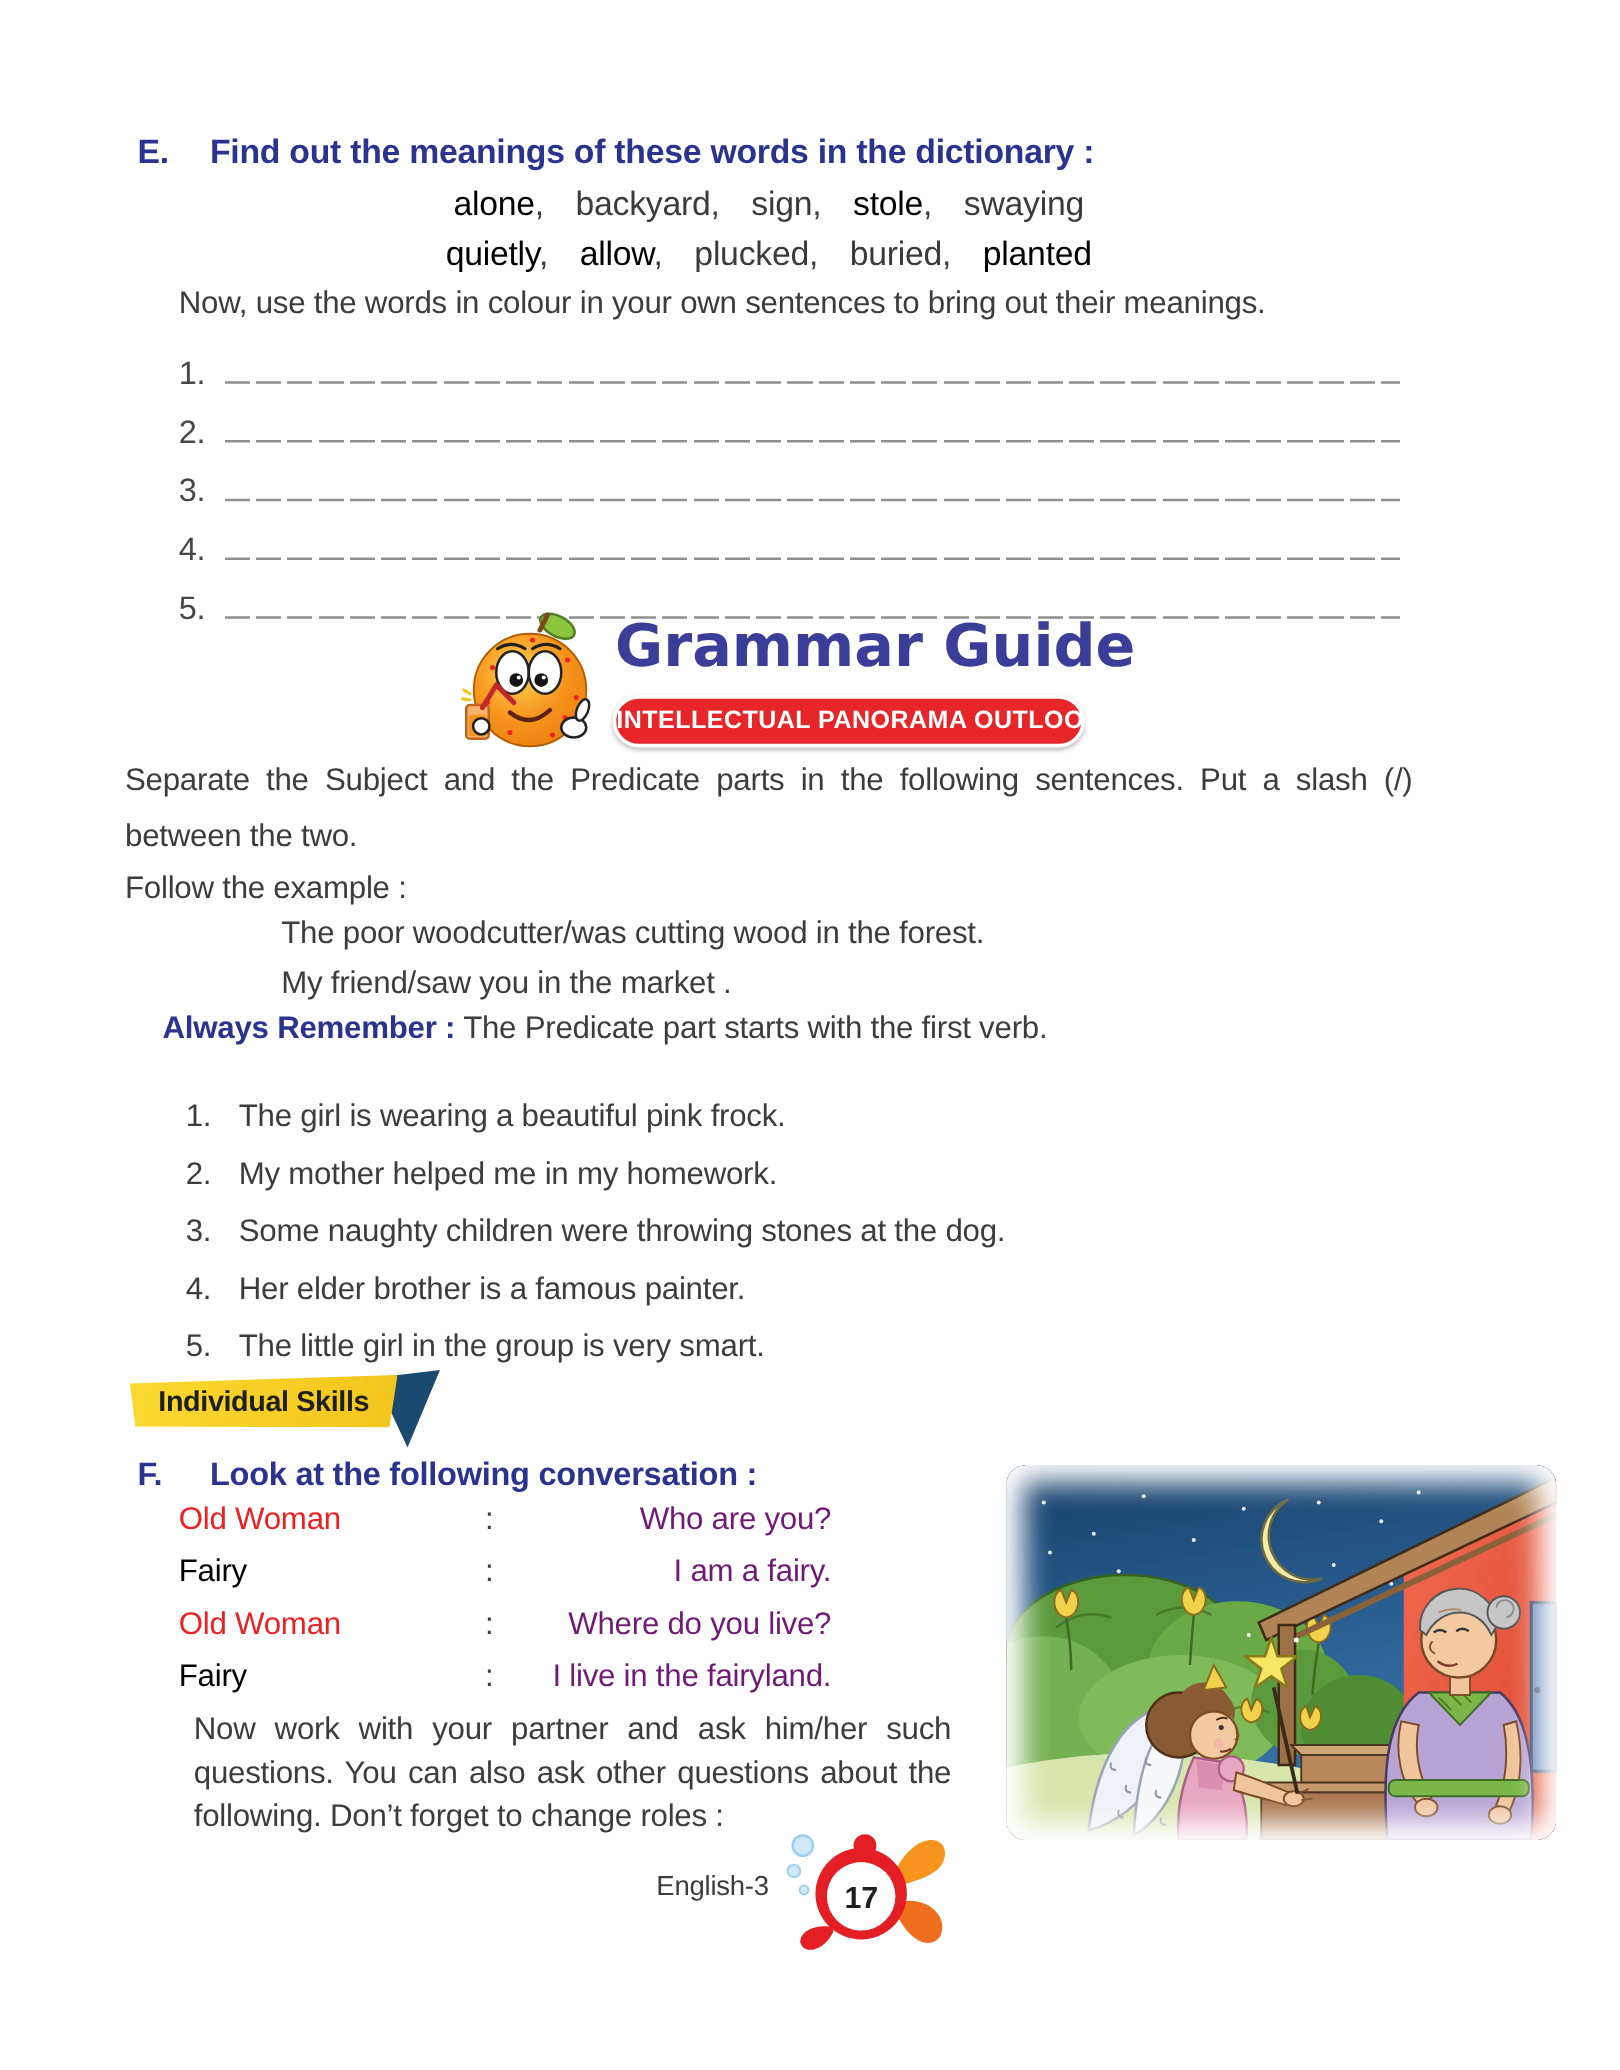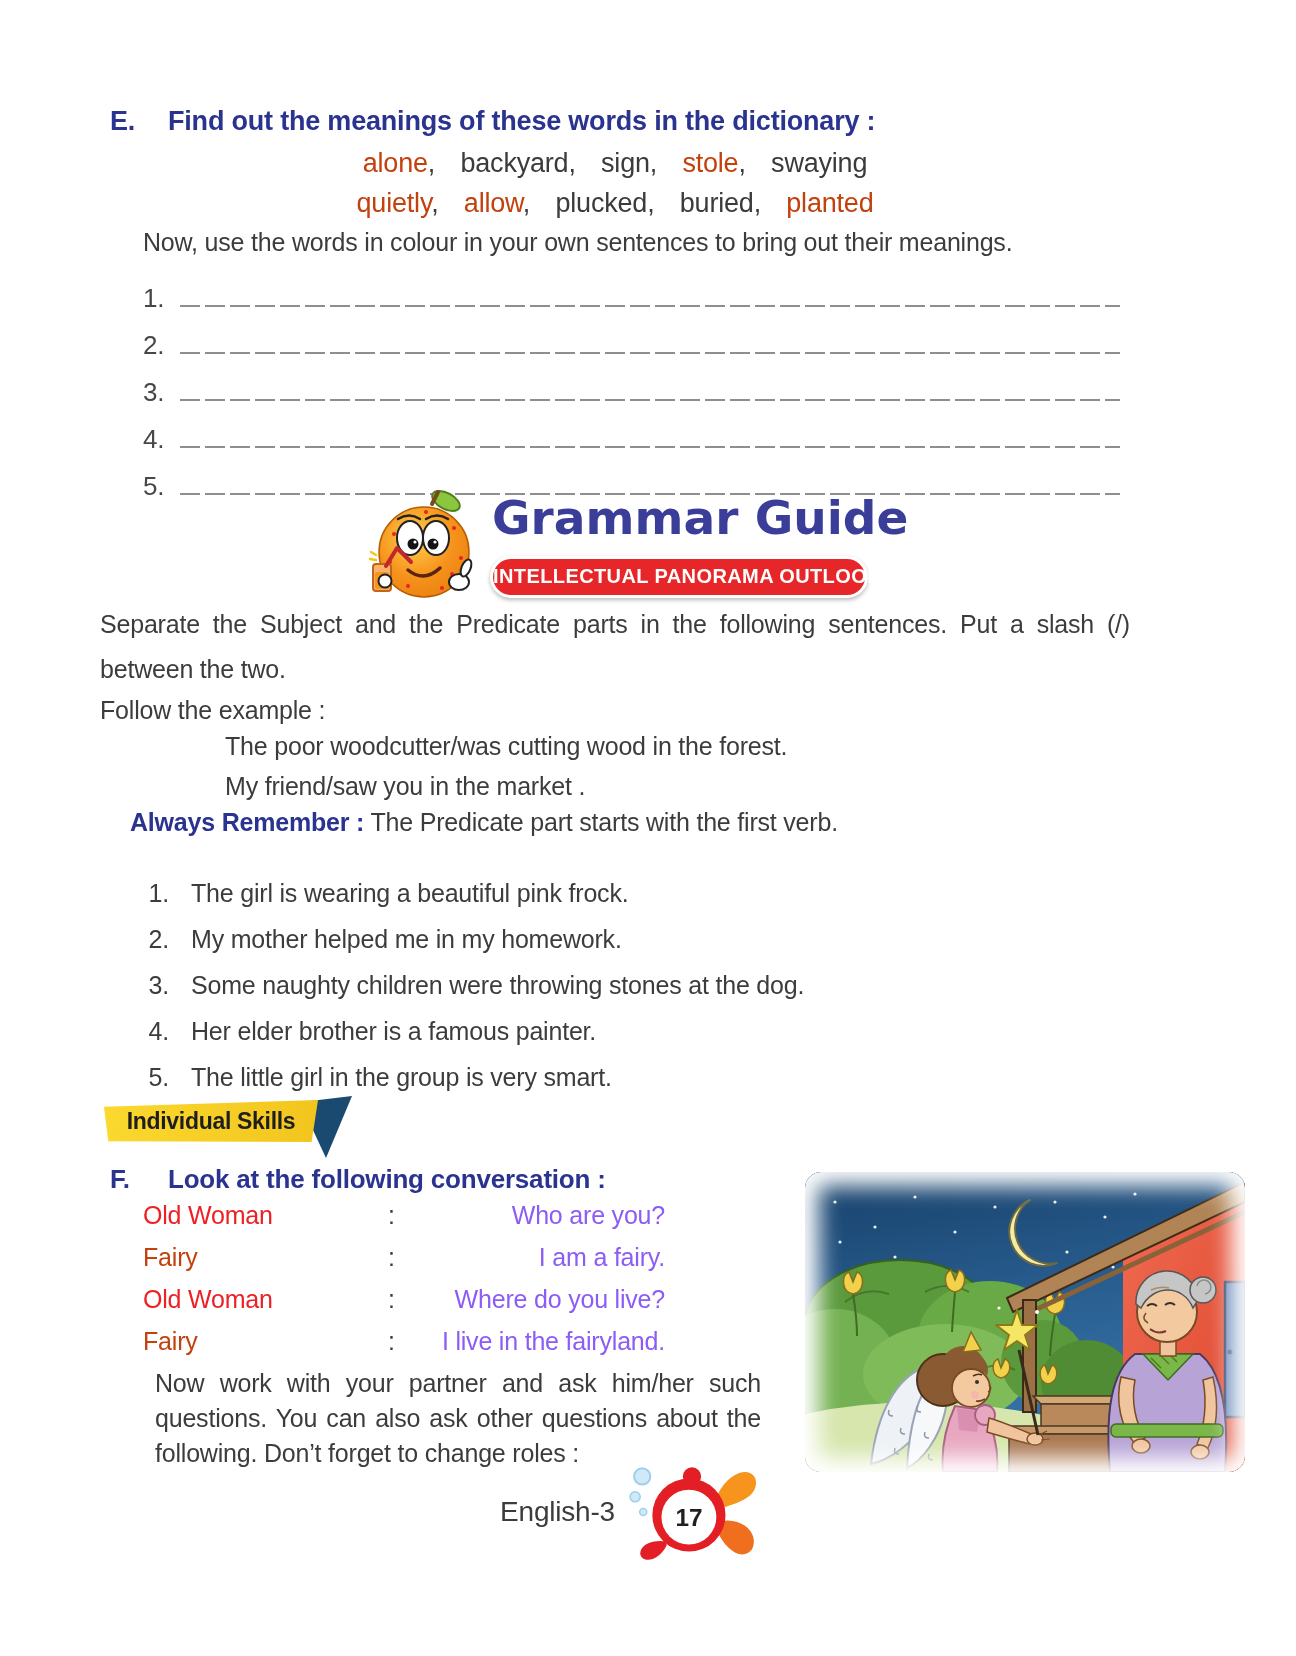--- a/index.html
+++ b/index.html
@@ -10,21 +10,21 @@
   }
   .abs{position:absolute;}
 
   
   .sec-head{display:flex;gap:26px;font-size:27px;font-weight:700;color:#2b3390;}
   .sec-head .letter{min-width:32px;}
 
   
   .word-line{left:100px;width:1030px;text-align:center;font-size:27px;color:#3b3b3b;}
   .word-item{display:inline-block;margin:0 9px;}
-  .cyan{color:#c2410c;}
+  .cyan{color:#000000;}
   .dark{color:#3b3b3b;}
   .red{color:#ed2024;text-align:center;}
 
   .body-text{font-size:25px;color:#3c3c3c;}
 
   
   .blank-row{left:143px;width:977px;height:34px;display:flex;align-items:flex-end;gap:16px;font-size:26px;color:#474747;}
   .blank-row .rule{
     flex:1;height:2px;margin-bottom:7px;
     background:repeating-linear-gradient(to right,#8e8e8e 0 20px,transparent 20px 25px);
@@ -53,32 +53,32 @@
     clip-path:polygon(0 16%,100% 0,97% 100%,2% 98%);
     display:flex;align-items:center;justify-content:center;
     font-size:23px;font-weight:700;color:#1e1e1e;letter-spacing:-0.3px;}
   .skills-triangle{left:300px;top:1096px;width:52px;height:62px;background:#1b4a70;
     clip-path:polygon(0 10%,100% 0,50% 100%);}
 
   
   .dlg-row{left:143px;width:522px;height:32px;font-size:25px;}
   .dlg-row .speaker{position:absolute;left:0;top:0;}
   .dlg-row .colon{position:absolute;left:245px;top:0;color:#3c3c3c;}
-  .dlg-row .reply{position:absolute;right:0;top:0;color:#8b5cf6;}
+  .dlg-row .reply{position:absolute;right:0;top:0;color:#701a75;}
 
   .closing{left:143px;top:1366px;width:606px;line-height:35px;margin-left:12px;}
 
   
   .illo{left:805px;top:1172px;width:440px;height:300px;border-radius:16px;overflow:hidden;}
   .illo svg{display:block;}
   .illo-fade{position:absolute;left:0;top:0;right:0;bottom:0;border-radius:16px;
     box-shadow:inset 0 0 22px 14px #ffffff;pointer-events:none;}
 
   
-  .footer-label{left:400px;top:1496px;width:215px;text-align:right;font-size:28px;color:#3c3c3c;}
+  .footer-label{left:400px;top:1496px;width:215px;text-align:right;font-size:22px;color:#3c3c3c;}
   .fish-logo{left:628px;top:1456px;width:132px;height:112px;}
 </style>
 </head>
 <body>
 
 <div class="page">
 
   <div class="abs sec-head" style="left:110px;top:106px;">
     <span class="letter">E.</span>
     <span>Find out the meanings of these words in the dictionary :</span>

